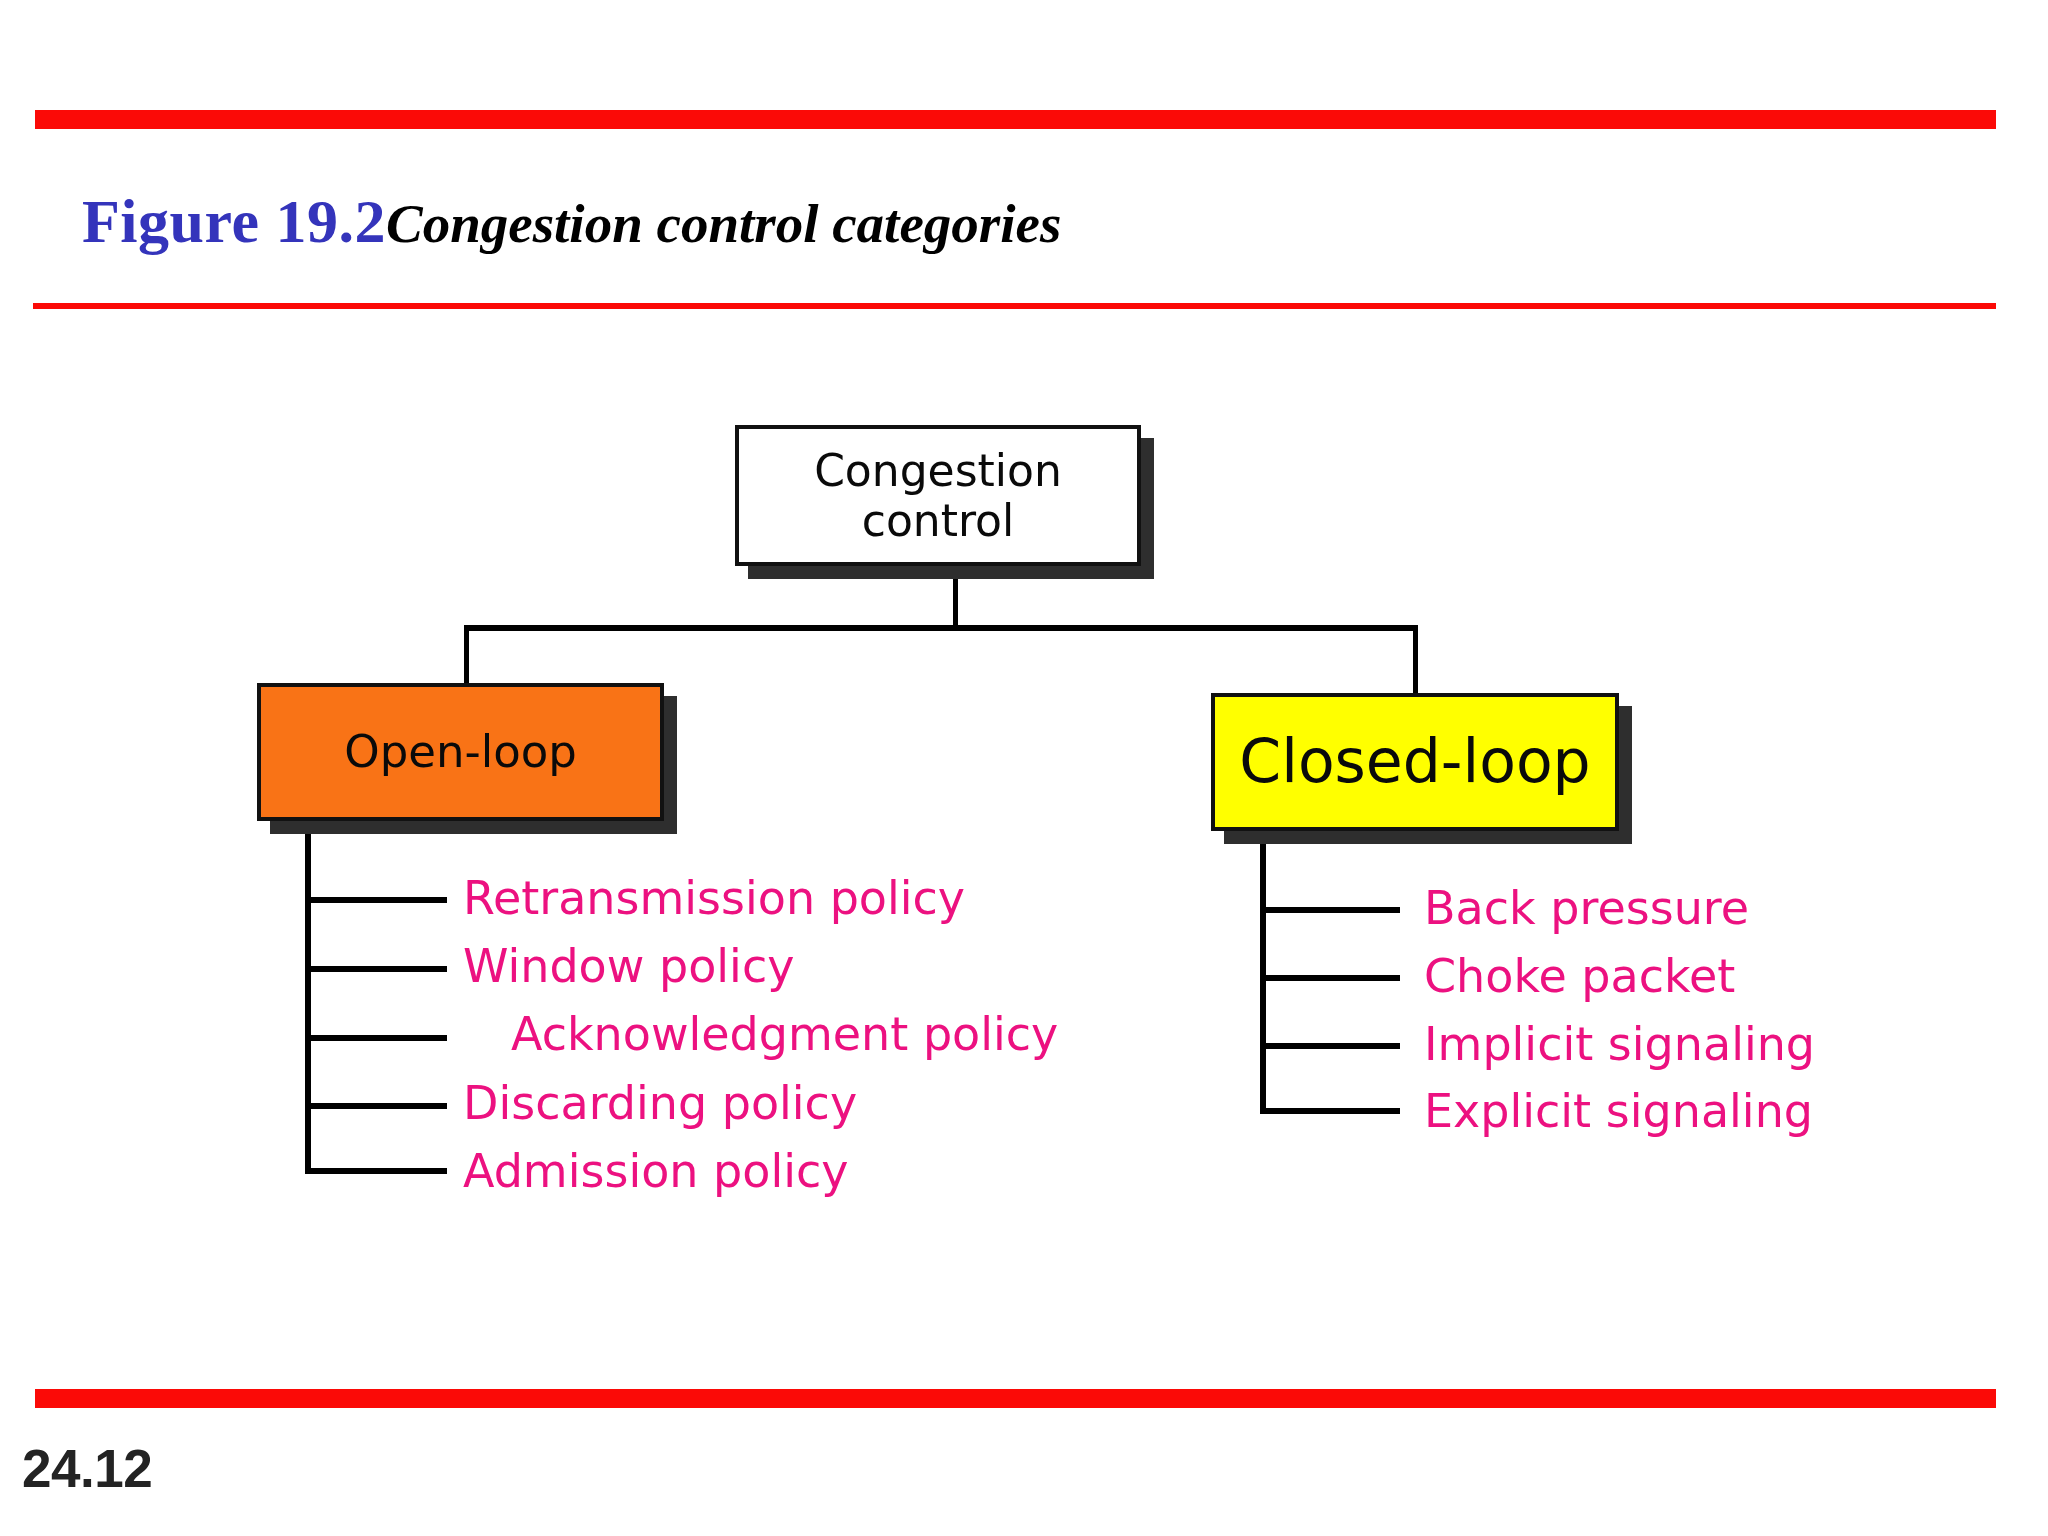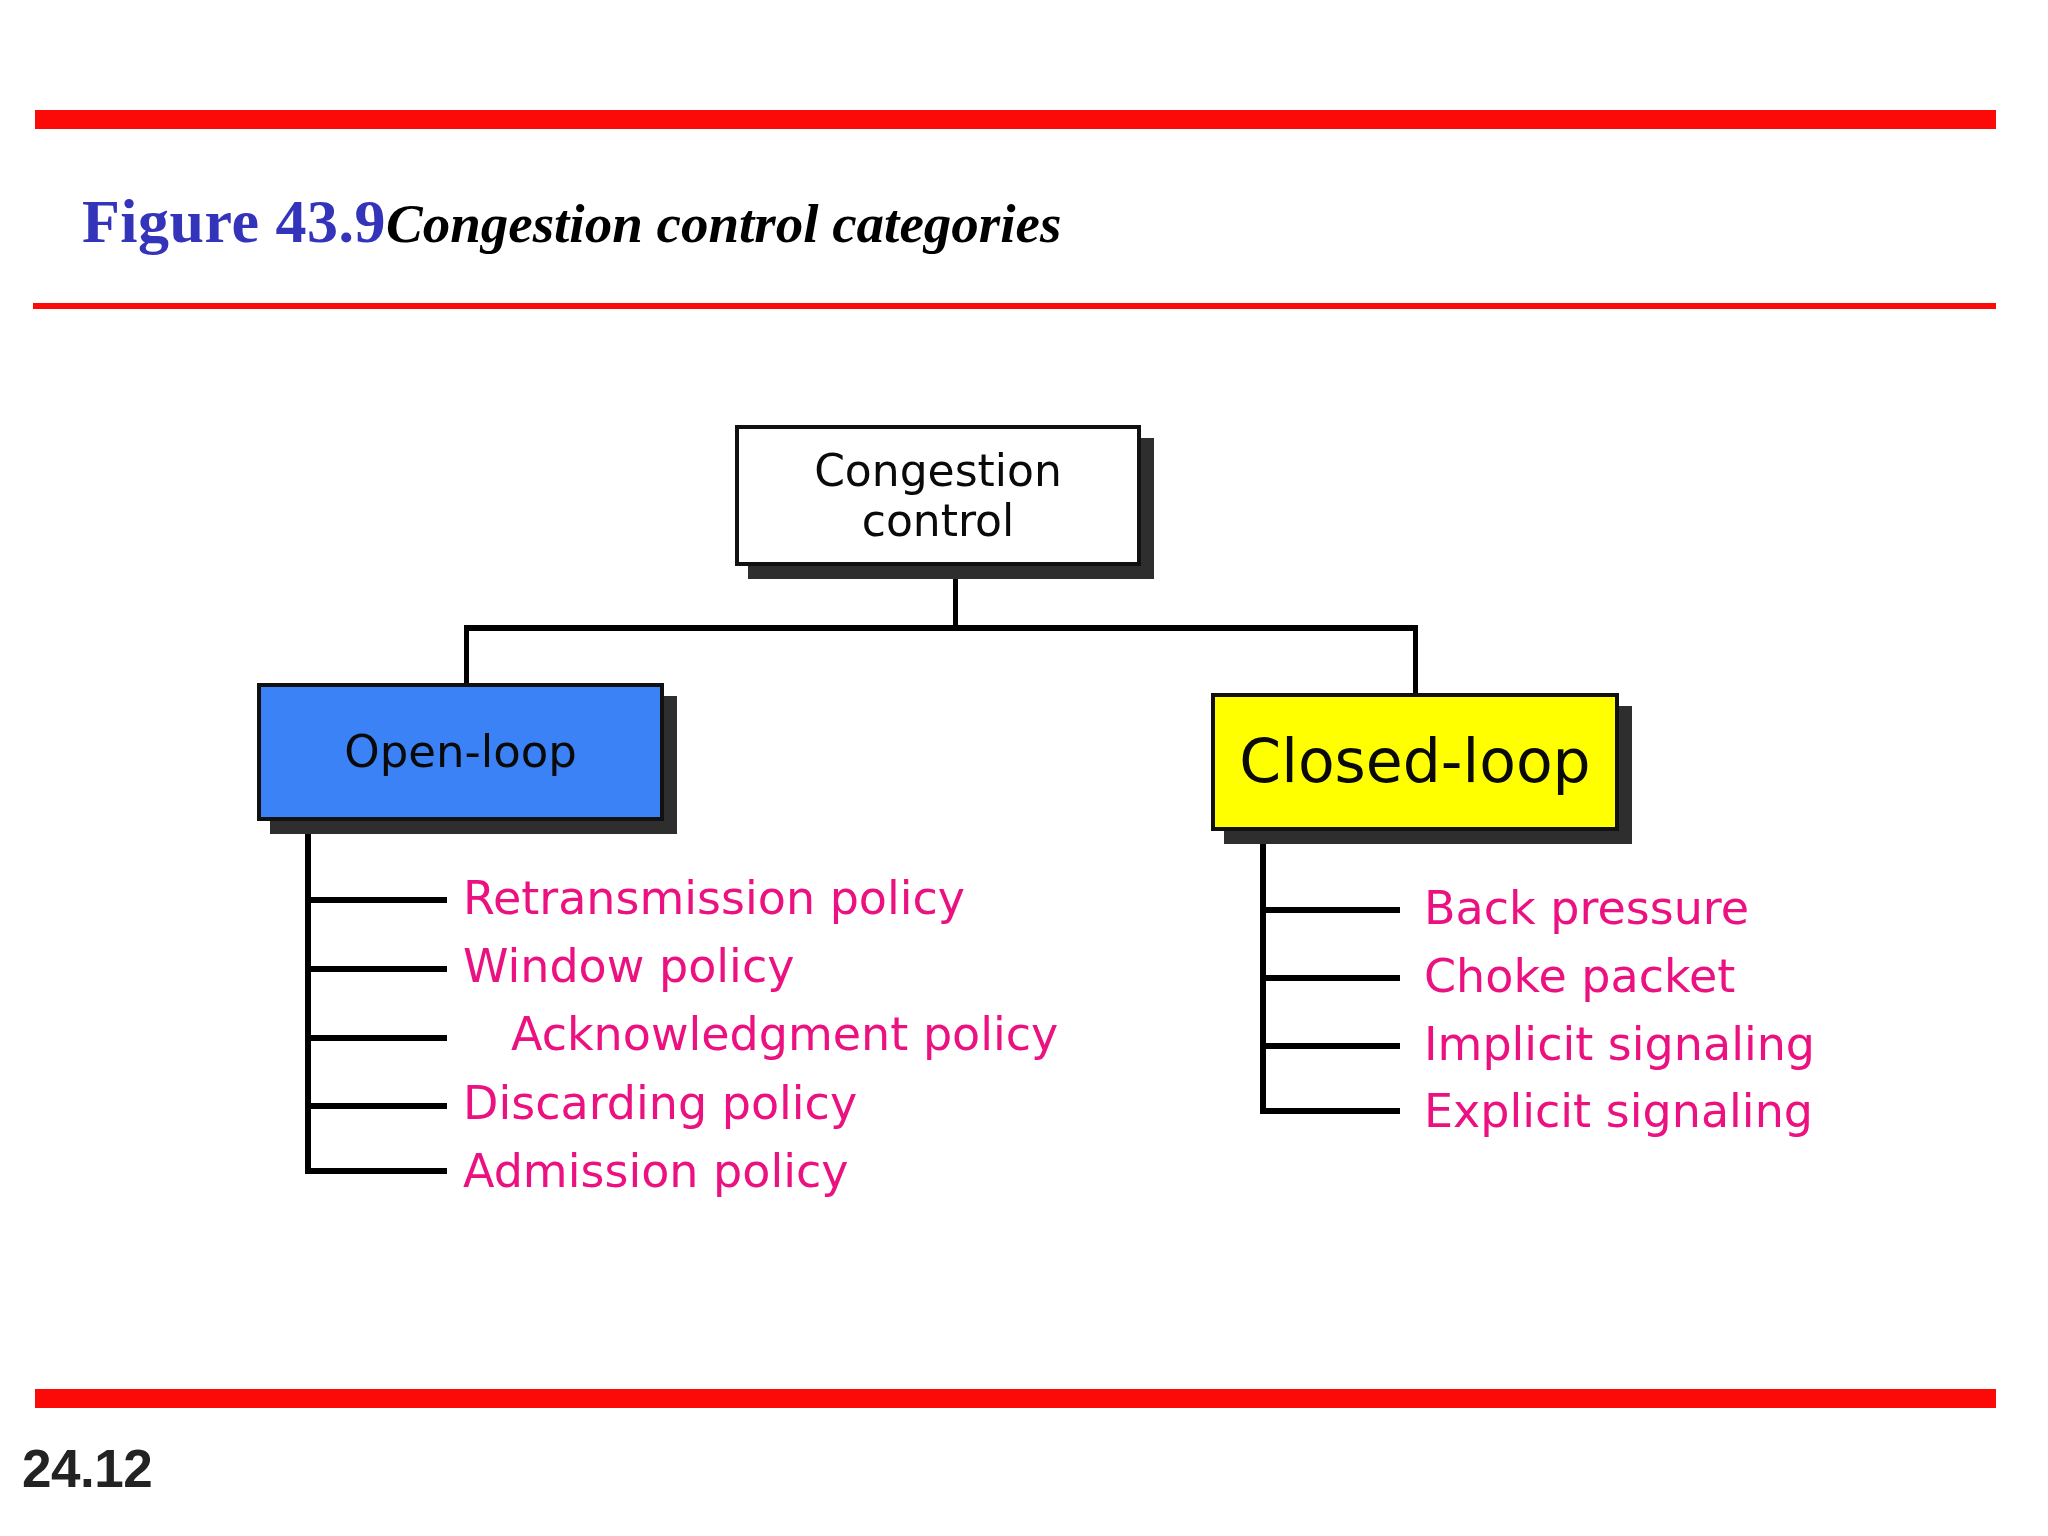--- a/index.html
+++ b/index.html
@@ -95,21 +95,21 @@
     left: 735px;  top: 425px;
     width: 406px; height: 141px;
     background: #ffffff;
     font-size: 44px;
   }
   #shadow-root { left: 748px; top: 438px; width: 406px; height: 141px; }
 
   #node-open {
     left: 257px;  top: 683px;
     width: 407px; height: 138px;
-    background: #3b82f6;
+    background: #f97316;
     font-size: 45px;
   }
   #shadow-open { left: 270px; top: 696px; width: 407px; height: 138px; }
 
   #node-closed {
     left: 1211px; top: 693px;
     width: 408px; height: 138px;
     background: #ffff00;
     font-size: 60px;
   }
@@ -154,21 +154,21 @@
     font-family: "DejaVu Sans", sans-serif;
     line-height: 1;
   }
 </style>
 </head>
 <body>
 
 <div class="rule" id="rule-top"></div>
 
 <div id="heading">
-  <span class="fig-no">Figure 43.9</span><span class="fig-caption">Congestion control categories</span>
+  <span class="fig-no">Figure 19.2</span><span class="fig-caption">Congestion control categories</span>
 </div>
 
 <div class="rule" id="rule-title"></div>
 
 <div id="diagram">
 
   <div class="conn" id="conn-root-stem"></div>
   <div class="conn" id="conn-bus"></div>
   <div class="conn" id="conn-leg-left"></div>
   <div class="conn" id="conn-leg-right"></div>

